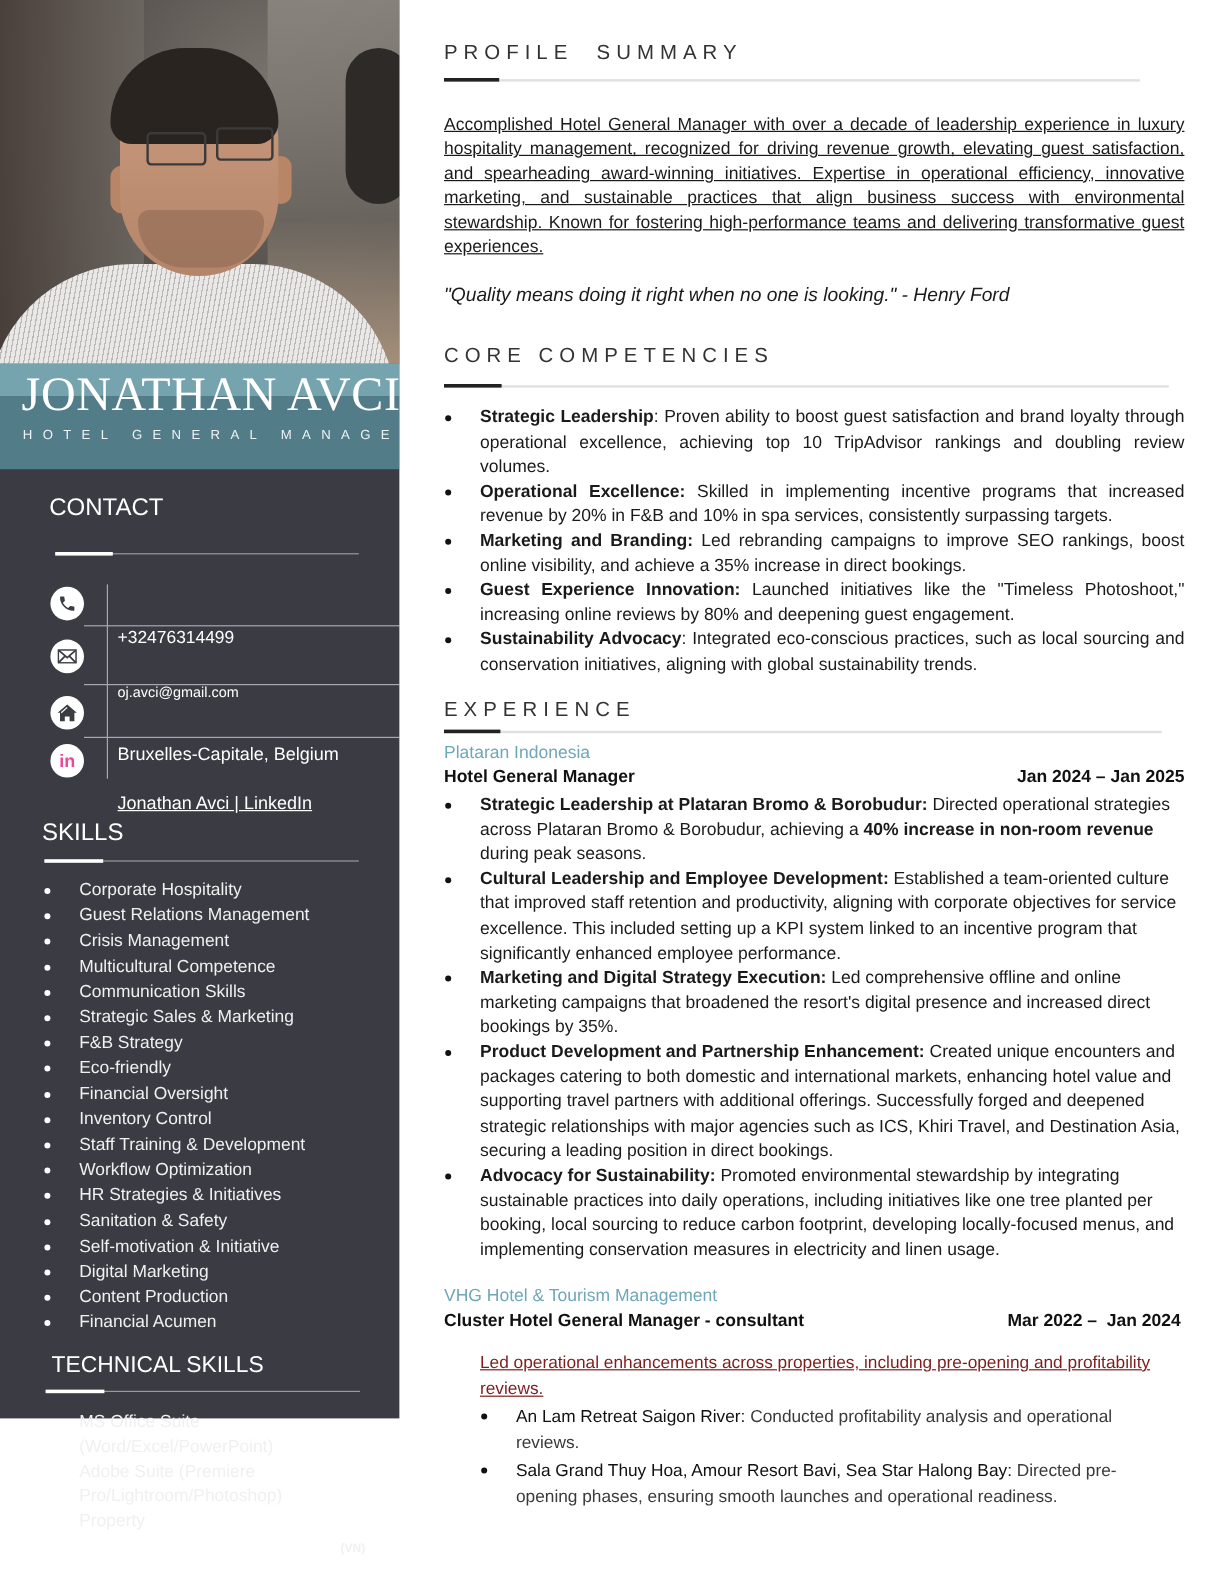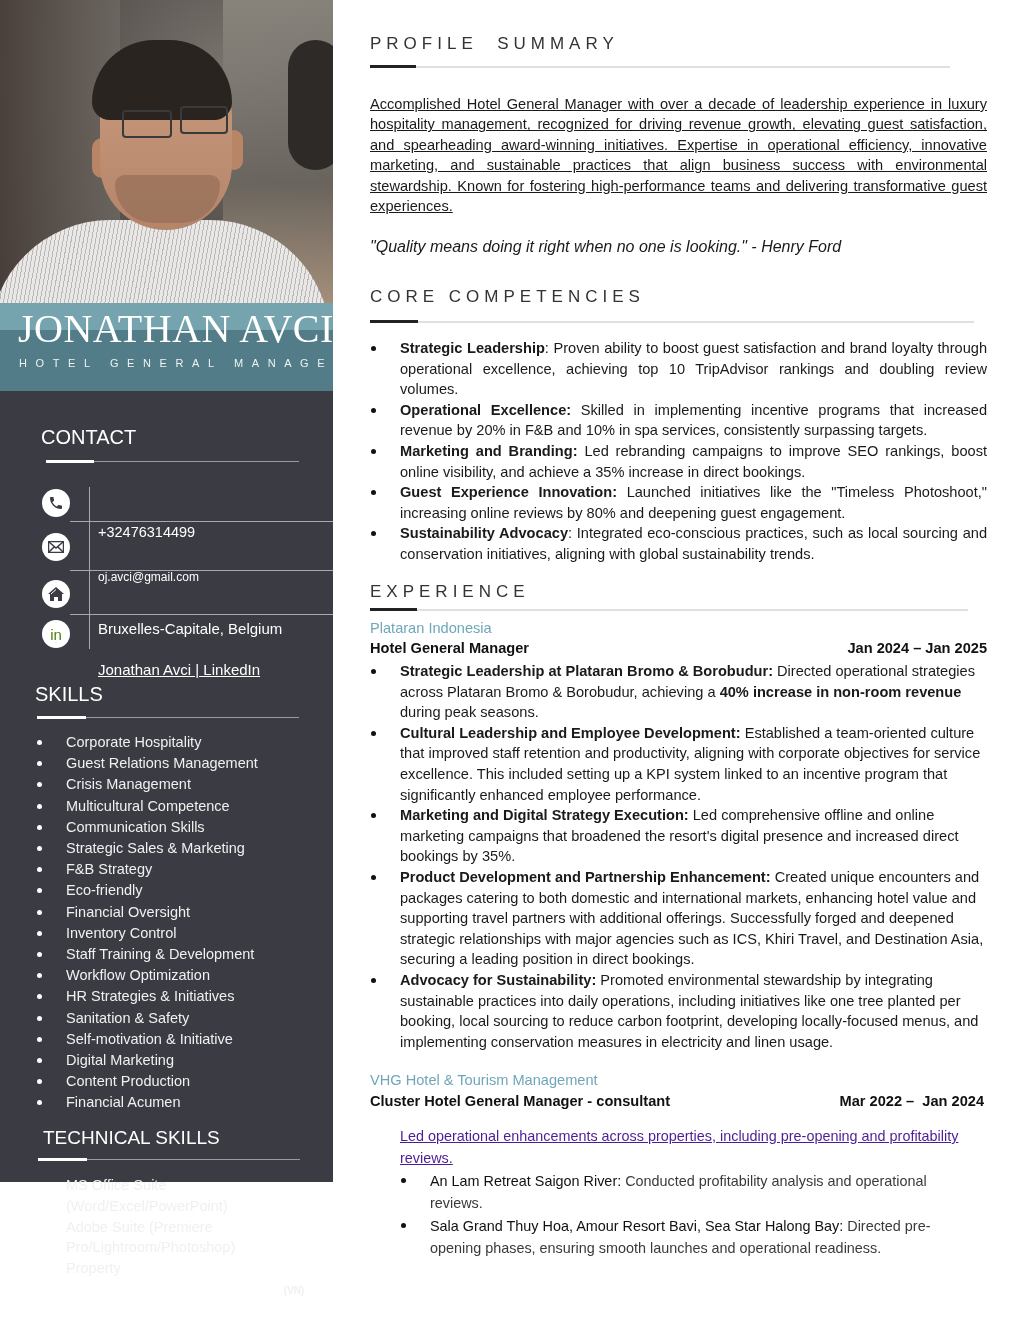--- a/index.html
+++ b/index.html
@@ -54,21 +54,21 @@
   .para { position: absolute; left: 37px; width: 617px; font-size: 14.6px; line-height: 20.4px; text-align: justify; color: #1a1a1a; text-decoration: underline; }
   .quote { position: absolute; left: 37px; font-size: 16px; font-style: italic; color: #1a1a1a; white-space: nowrap; }
 
   .blist { position: absolute; left: 37px; width: 617px; list-style: none; }
   .blist li { position: relative; padding-left: 30px; font-size: 14.6px; line-height: 20.6px; color: #1a1a1a; }
   .blist li::before { content: ""; position: absolute; left: 1px; top: 8px; width: 5px; height: 5px; border-radius: 50%; background: #111111; }
   .justify li { text-align: justify; }
 
   .company { position: absolute; left: 37px; font-size: 14.6px; color: #6fa7b8; white-space: nowrap; }
   .jobline { position: absolute; left: 37px; width: 617px; font-size: 14.6px; font-weight: bold; color: #111; display: flex; justify-content: space-between; white-space: nowrap; }
-  .light { color: #4c1d95; font-size: 14.4px; line-height: 22.4px; }
+  .light { color: #7f1d1d; font-size: 14.4px; line-height: 22.4px; }
   .light-list li { line-height: 22.4px; font-size: 14.4px; color:#3a3a3a; }
   .light-list li .k { color:#111; }
 </style>
 </head>
 <body>
 
 <aside class="sidebar">
   <div class="photo">
     <div class="bg-left"></div>
       <div class="bg-right"></div>
@@ -82,21 +82,21 @@
     <div class="glass-l"></div>
       <div class="glass-r"></div>
   </div>
 
   <div class="name-band">
       <div class="hl"></div>
     </div>
   <div class="name">JONATHAN AVCI</div>
   <div class="role">HOTEL GENERAL MANAGER</div>
 
-  <div class="side-h" style="left:41px;top:426px;">CONTACT</div>
+  <div class="side-h" style="left:41px;top:412px;">CONTACT</div>
   <div class="side-rule" style="left:46px;top:461px;width:253px;">
       <div class="accent" style="width:48px;"></div>
     </div>
 
   <div class="contact-vline"></div>
   <div class="contact-hline" style="top:521px;"></div>
   <div class="contact-hline" style="top:570px;"></div>
   <div class="contact-hline" style="top:614px;"></div>
 
   <div class="contact-icon" style="left:42px;top:489px;">
@@ -116,21 +116,21 @@
 
   <div class="contact-icon" style="left:42px;top:580px;">
     <svg width="18" height="16" viewBox="0 0 18 16">
         <path d="M9 1L1 8h2v7h4v-4h4v4h4V8h2z" fill="#3a3b43"></path>
         <path d="M9 3.5L4 8" stroke="#ffffff" stroke-width="1"></path>
       </svg>
   </div>
   <div class="contact-text" style="top:584px;">Bruxelles-Capitale, Belgium</div>
 
   <div class="contact-icon" style="left:42px;top:620px;">
-    <span style="font-weight:normal;color:#4d7c0f;font-size:15px;font-family:'Liberation Sans',sans-serif;">in</span>
+    <span style="font-weight:bold;color:#ec4899;font-size:15px;font-family:'Liberation Sans',sans-serif;">in</span>
   </div>
   <div class="contact-text link" style="top:625px;">Jonathan Avci | LinkedIn</div>
 
   <div class="side-h" style="left:35px;top:683px;">SKILLS</div>
   <div class="side-rule" style="left:37px;top:717px;width:262px;">
       <div class="accent" style="width:49px;"></div>
     </div>
   <ul class="side-list" style="top:732px;">
     <li>Corporate Hospitality</li>
     <li>Guest Relations Management</li>

